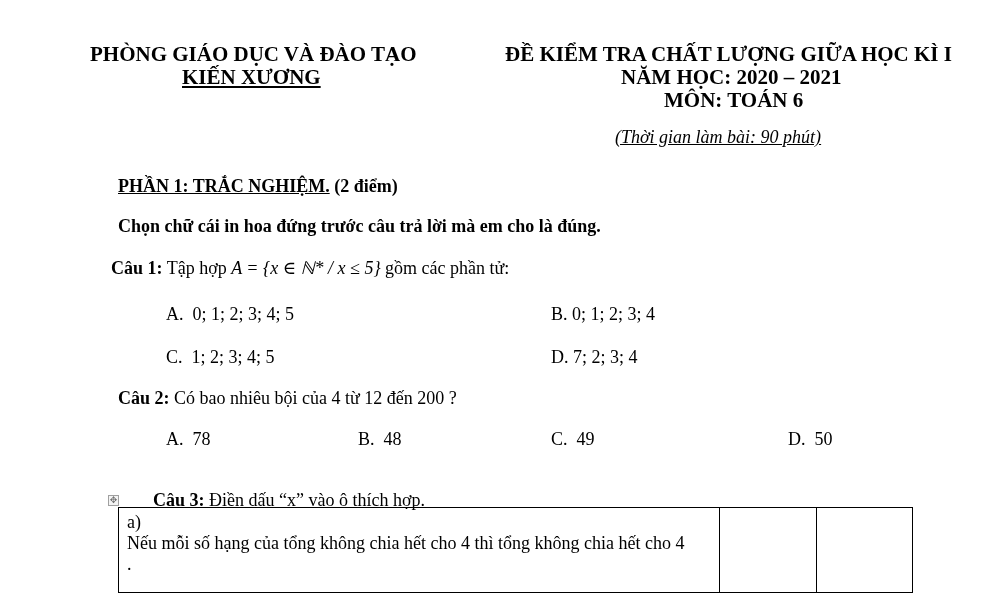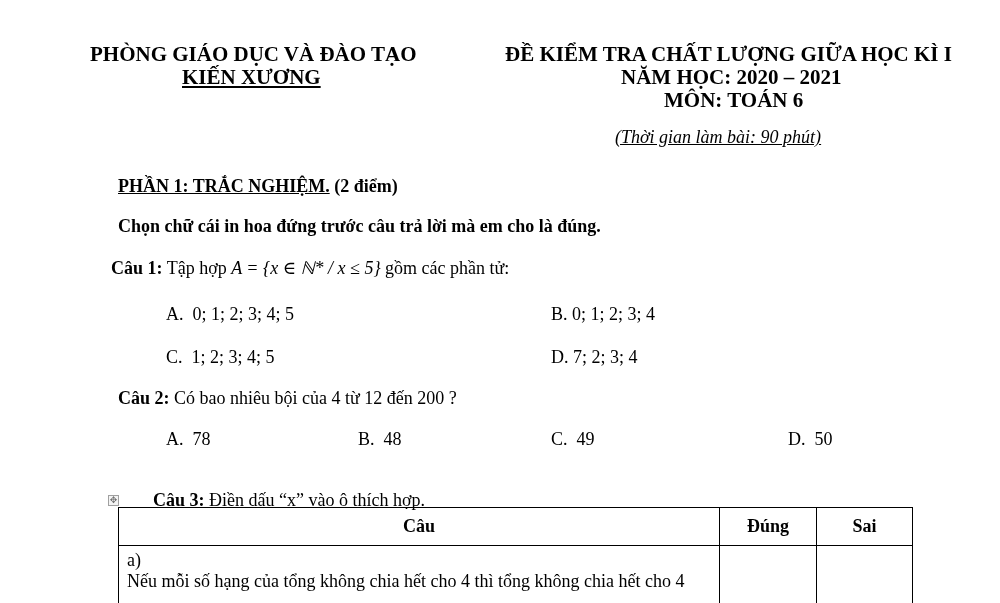--- a/index.html
+++ b/index.html
@@ -86,25 +86,20 @@
 </div>
 
 <div class="abs txt" style="left:118px; top:489px;margin-left:35px;">
   <span class="b">Câu 3:</span><span> Điền dấu “x” vào ô thích hợp.</span>
 </div>
 
 <div class="table-move-handle">✥</div>
 
 <table class="ans">
   <tbody>
-      <tr>
-    <th class="c1">Câu</th>
-    <th class="c2">Đúng</th>
-    <th class="c3">Sai</th>
-  </tr>
   <tr>
     <td class="c1">
       <div class="rowtext">
         <span class="lbl">a)</span><span class="body">Nếu mỗi số hạng của tổng không chia hết cho 4 thì tổng không chia hết cho  4 .</span>
       </div>
     </td>
     <td class="c2"></td>
     <td class="c3"></td>
   </tr>
 </tbody>

